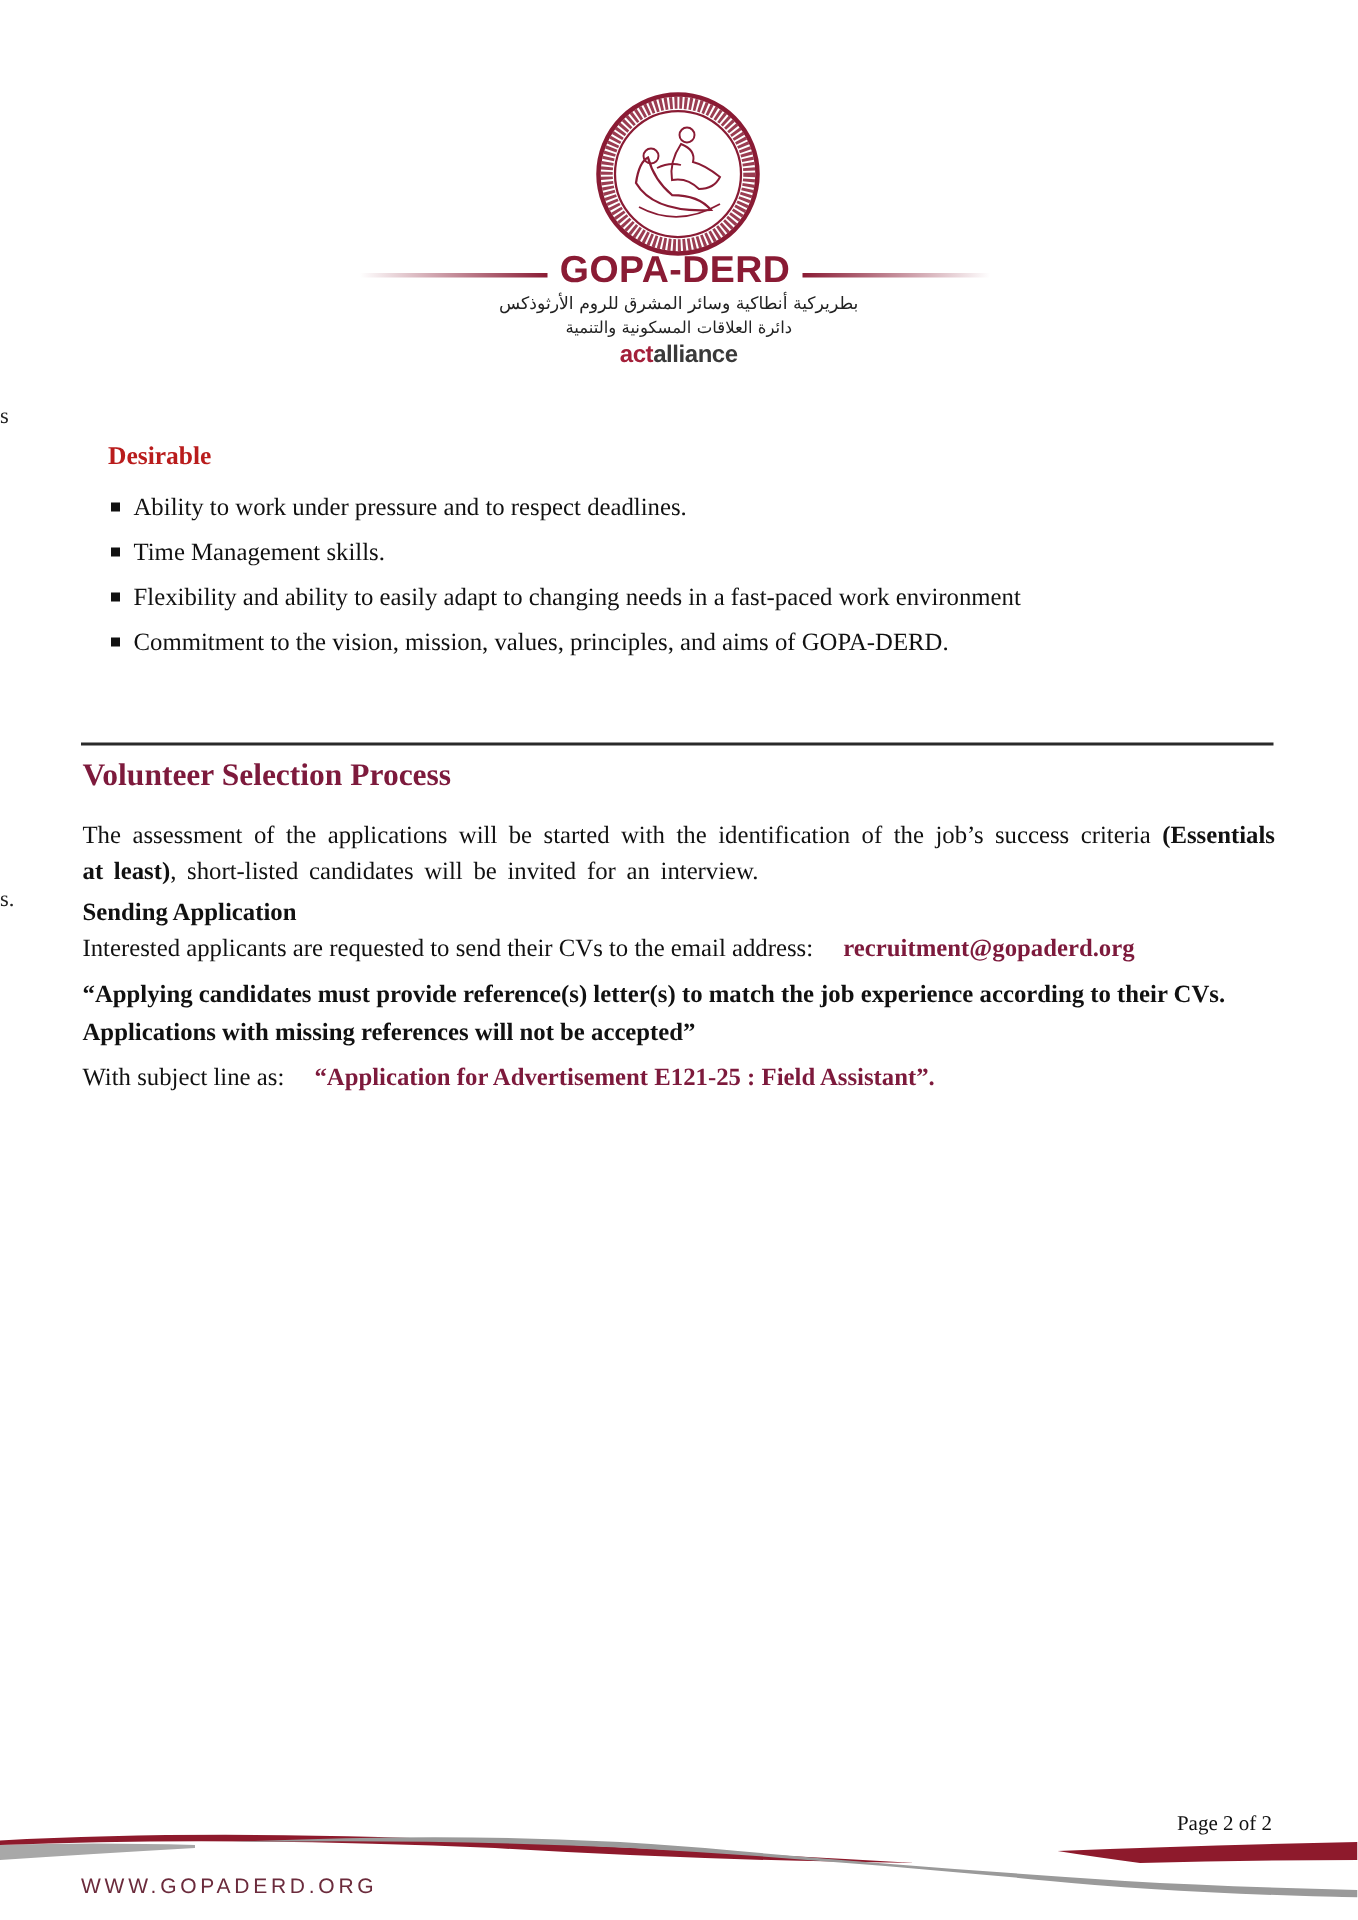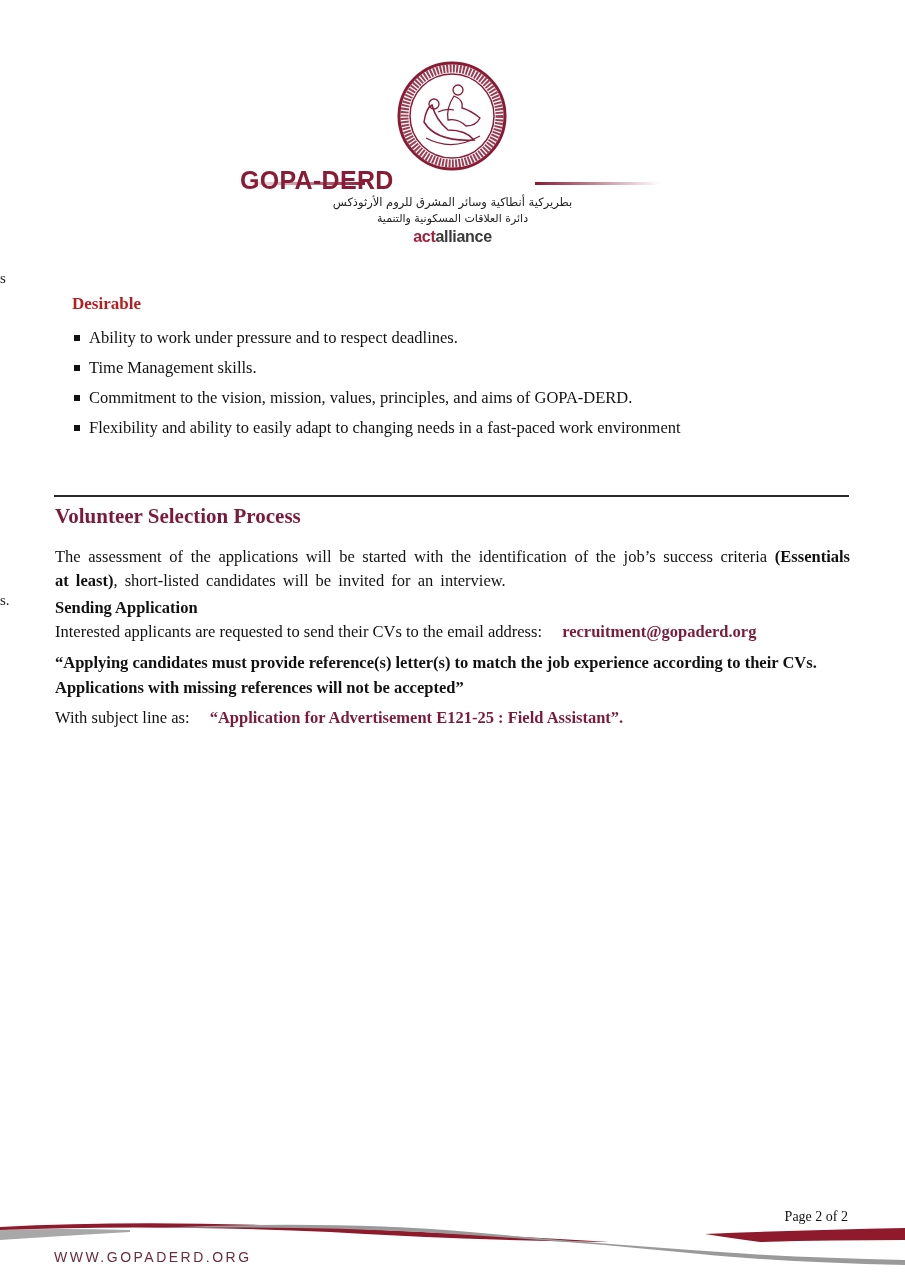--- a/index.html
+++ b/index.html
@@ -6,21 +6,21 @@
     body { width: 905px; height: 1280px; position: relative; overflow: hidden; font-family: "Liberation Serif", serif; color: #111; }
     .abs { position: absolute; }
 
     
     .logo-seal { left: 396px; top: 60px; width: 112px; height: 112px; }
     .brand-row { left: 240px; top: 168px; width: 420px; height: 28px; }
     .brand-line-left { position: absolute; left: 0; top: 14px; width: 125px; height: 3px;
       background: linear-gradient(to right, rgba(138,27,52,0) 0%, #8a1b34 100%); }
     .brand-line-right { position: absolute; right: 0; top: 14px; width: 125px; height: 3px;
       background: linear-gradient(to left, rgba(138,27,52,0) 0%, #8a1b34 100%); }
-    .brand-name { position: absolute; left: 0; right: 0; top: -2px; 
+    .brand-name { position: absolute; left: 0; right: 0; top: -2px; text-align: center;
       font-family: "Liberation Sans", sans-serif; font-weight: bold; font-size: 25px; color: #8a1b34; letter-spacing: 0.3px; }
     .arabic { width: 905px; left: 0; text-align: center; font-family: "DejaVu Sans", sans-serif; color: #222; direction: rtl; }
     .arabic-1 { top: 195px; font-size: 11.5px; }
     .arabic-2 { top: 212px; font-size: 11px; }
     .act { width: 905px; left: 0; top: 228px; text-align: center; font-family: "Liberation Sans", sans-serif; font-size: 16px; font-weight: bold; letter-spacing: -0.3px; }
     .act .act-red { color: #a3203a; }
     .act .act-dark { color: #3a3a3a; }
 
     
     .edge-frag { font-size: 15px; color: #222; }
@@ -76,22 +76,22 @@
   <span class="act-red">act</span><span class="act-dark">alliance</span>
 </div>
 
 <div class="abs edge-frag" style="left:0;top:270px;">s</div>
 <div class="abs edge-frag" style="left:0;top:592px;">s.</div>
 
 <div class="abs desirable-title">Desirable</div>
 <ul class="abs bullets">
   <li><span class="sq"></span><span>Ability to work under pressure and to respect deadlines.</span></li>
   <li><span class="sq"></span><span>Time Management skills.</span></li>
+  <li><span class="sq"></span><span>Flexibility and ability to easily adapt to changing needs in a fast-paced work environment</span></li>
   <li><span class="sq"></span><span>Commitment to the vision, mission, values, principles, and aims of GOPA-DERD.</span></li>
-  <li><span class="sq"></span><span>Flexibility and ability to easily adapt to changing needs in a fast-paced work environment</span></li>
 </ul>
 
 <div class="abs divider"></div>
 
 <div class="abs section-title">Volunteer Selection Process</div>
 <div class="abs para"><span>The assessment of the applications will be started with the identification of the job’s success criteria </span><b>(Essentials at least)</b><span>, short-listed candidates will be invited for an interview.</span></div>
 
 <div class="abs sub-title">Sending Application</div>
 <div class="abs email-line">
   <span>Interested applicants are requested to send their CVs to the email address: </span><a class="email-link">recruitment@gopaderd.org</a>

